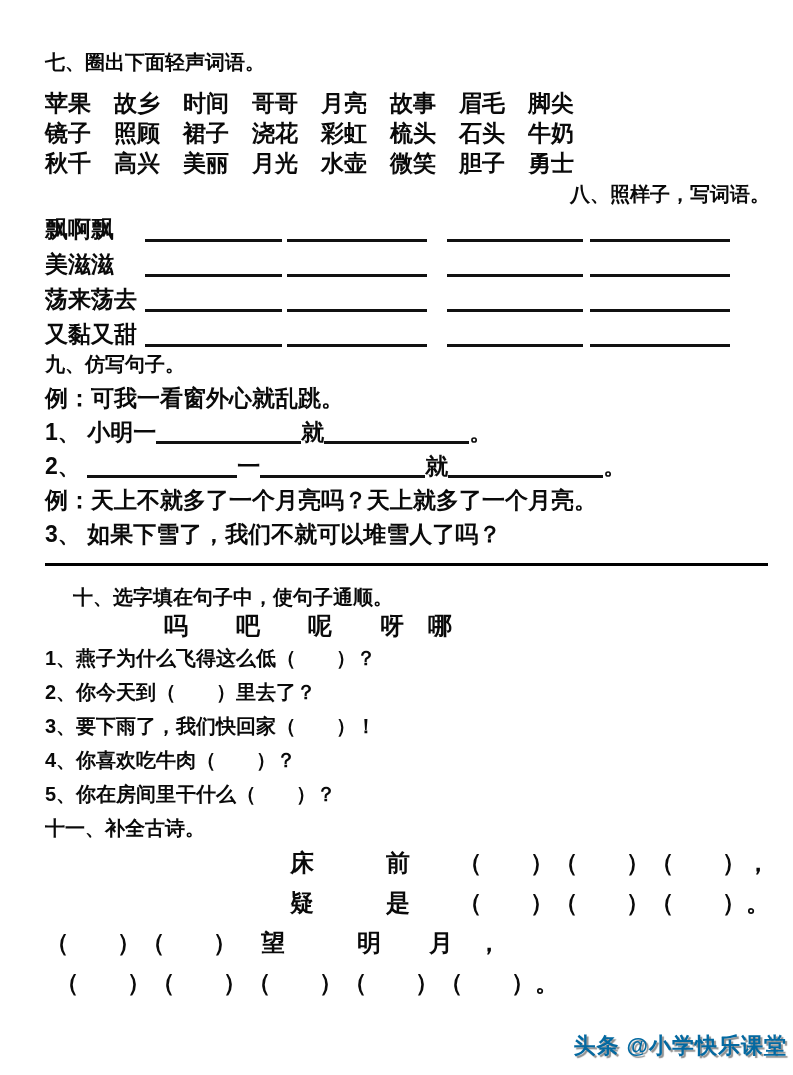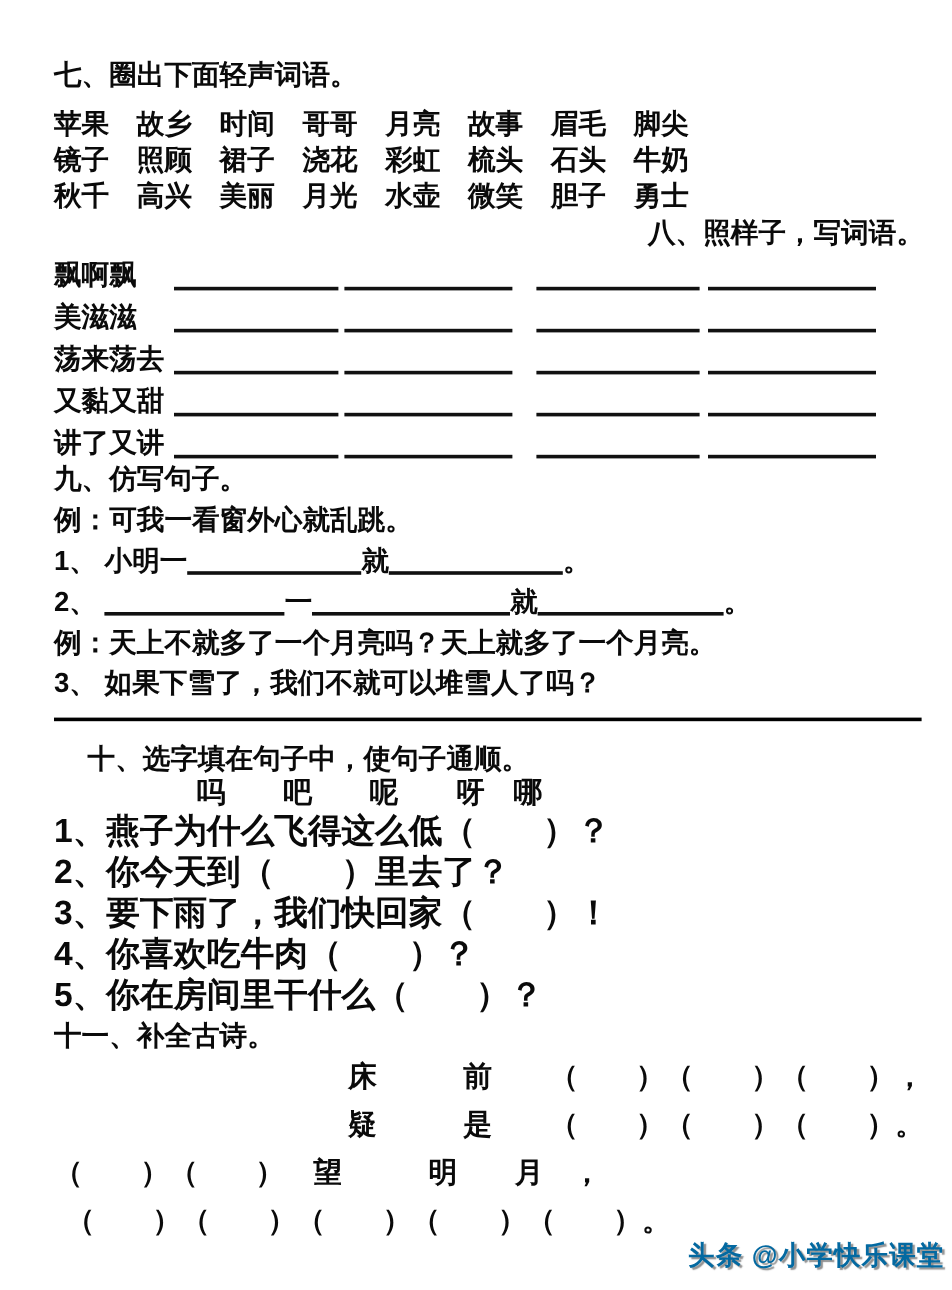--- a/index.html
+++ b/index.html
@@ -7,42 +7,42 @@
     position:relative;
     width:793px; height:1075px;
     background:#ffffff;
     color:#0a0a0a;
     font-family:"Liberation Sans", sans-serif;
     font-weight:700;
     box-sizing:border-box;
     padding:50px 23px 0 45px;
     overflow:hidden;
   }
-  .sec-title { font-size:23px; line-height:26px; white-space:pre; }
+  .sec-title { font-size:20px; line-height:26px; white-space:pre; }
   #s7t { line-height:24px; margin-bottom:14px; }
   .word-grid { width:652px; }
   .word-row { display:flex; height:30px; line-height:30px; font-size:23px;gap:23px; }
   .word { white-space:pre; }
   #s8t { margin-top:3px;text-align:right; }
   .fill-row { display:flex; align-items:flex-end; height:35px; font-size:23px; }
   .fill-label { width:100px; line-height:1.15; white-space:pre; }
   .fill-blank { display:inline-block; height:20px; border-bottom:3px solid #111; }
   .fill-blank.b1 { width:137px; }
   .fill-blank.b2 { width:140px; margin-left:5px; }
   .fill-blank.b3 { width:136px; margin-left:20px; }
   .fill-blank.b4 { width:140px; margin-left:7px; }
   #s9t { line-height:34px; }
   .s9-line { height:34px; line-height:34px; font-size:23px; white-space:pre; }
   .s9-fill { display:flex; align-items:center; }
   .s9-fill .seg-text { line-height:1.15; white-space:pre; }
   .blank9 { display:inline-block; height:20px; border-bottom:3px solid #111; }
   .divider { margin-top:12px; width:723px; height:3px; background:#000; }
   #s10t { margin-top:18px;margin-left:28px; }
   .bank { line-height:31px; font-size:24px; padding-left:119px; white-space:pre; }
-  .s10-item { height:34px; line-height:34px; font-size:28px; white-space:pre; }
+  .s10-item { height:34px; line-height:34px; font-size:20px; white-space:pre; }
   #s11t { margin-top:2px; line-height:30px; }
   .poem-line { height:40px; line-height:40px; font-size:24px; white-space:pre; }
   .poem-line:nth-child(1), .poem-line:nth-child(2) { padding-left:16px;text-align:right; }
   .poem-line:nth-child(4) { padding-left:10px; }
   .watermark {
     position:absolute; right:6px; bottom:14px;
     font-size:22px; letter-spacing:1px;
     color:#cfcfcf;
     text-shadow:2px 2px 1px #8f8f8f, -1px -1px 0 #ffffff;
     white-space:pre;
@@ -110,27 +110,20 @@
         <span class="fill-blank b3"></span>
         <span class="fill-blank b4"></span>
       </div>
       <div class="fill-row">
         <span class="fill-label">又黏又甜</span>
         <span class="fill-blank b1"></span>
         <span class="fill-blank b2"></span>
         <span class="fill-blank b3"></span>
         <span class="fill-blank b4"></span>
       </div>
-      <div class="fill-row">
-        <span class="fill-label">讲了又讲</span>
-        <span class="fill-blank b1"></span>
-        <span class="fill-blank b2"></span>
-        <span class="fill-blank b3"></span>
-        <span class="fill-blank b4"></span>
-      </div>
     </div>
 
   <div class="sec-title" id="s9t">九、仿写句子。</div>
   <div>
       <div class="s9-line">例：可我一看窗外心就乱跳。</div>
       <div class="s9-line s9-fill"><span class="seg-text">1、 小明一</span><span class="blank9" style="width: 145px;"></span><span class="seg-text">就</span><span class="blank9" style="width: 145px;"></span><span class="seg-text">。</span></div>
       <div class="s9-line s9-fill"><span class="seg-text">2、 </span><span class="blank9" style="width: 150px;"></span><span class="seg-text">一</span><span class="blank9" style="width: 165px;"></span><span class="seg-text">就</span><span class="blank9" style="width: 155px;"></span><span class="seg-text">。</span></div>
       <div class="s9-line">例：天上不就多了一个月亮吗？天上就多了一个月亮。</div>
       <div class="s9-line">3、 如果下雪了，我们不就可以堆雪人了吗？</div>
     </div>

